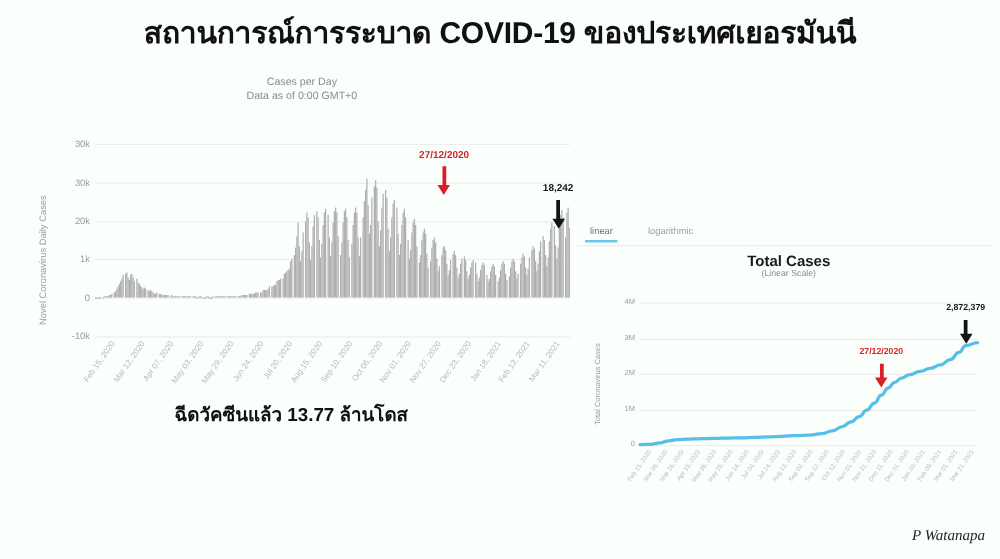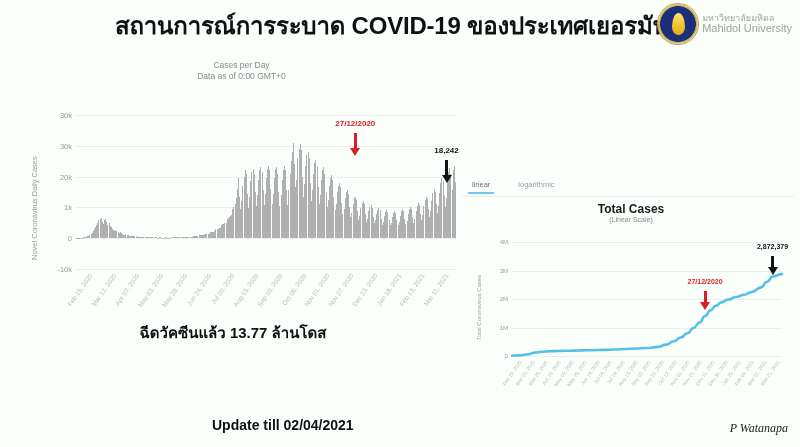--- a/index.html
+++ b/index.html
@@ -217,29 +217,20 @@
 </style>
 </head>
 <body>
 
 <div id="slide">
 
   <div id="title-bar">
     <span id="title-text">สถานการณ์การระบาด COVID-19 ของประเทศเยอรมันนี</span>
   </div>
 
-  <div id="logo-wrap">
-    <div id="logo-seal">
-      <div id="logo-flame"></div>
-    </div>
-    <div id="logo-textblock">
-      <div id="logo-th">มหาวิทยาลัยมหิดล</div>
-      <div id="logo-en">Mahidol University</div>
-    </div>
-  </div>
 
   <div id="left-chart">
     <div class="chart-sub" id="left-sub1">Cases per Day</div>
     <div class="chart-sub" id="left-sub2">Data as of 0:00 GMT+0</div>
 
     <div class="ylabel" id="left-ylabel">Novel Coronavirus Daily Cases</div>
 
     <div class="plot" id="left-plot">
         <div class="gridline" style="top: 0%;"></div>
         <div class="ytick" style="top: 0%;">30k</div>
@@ -680,16 +671,15 @@
           <div class="arrow-shaft" style="height: 12px; background: rgb(20, 20, 20);"></div>
           <div class="arrow-head" style="top: 11px; border-top: 8px solid rgb(20, 20, 20);"></div>
         </div>
       </div>
   </div>
 
   <div id="stats">
     <div id="stat-line-1">ฉีดวัคซีนแล้ว 13.77 ล้านโดส</div>
   </div>
 
-  <div id="update-note">Update till 02/04/2021</div>
   <div id="signature">P Watanapa</div>
 
 </div>
 
 </body></html>

